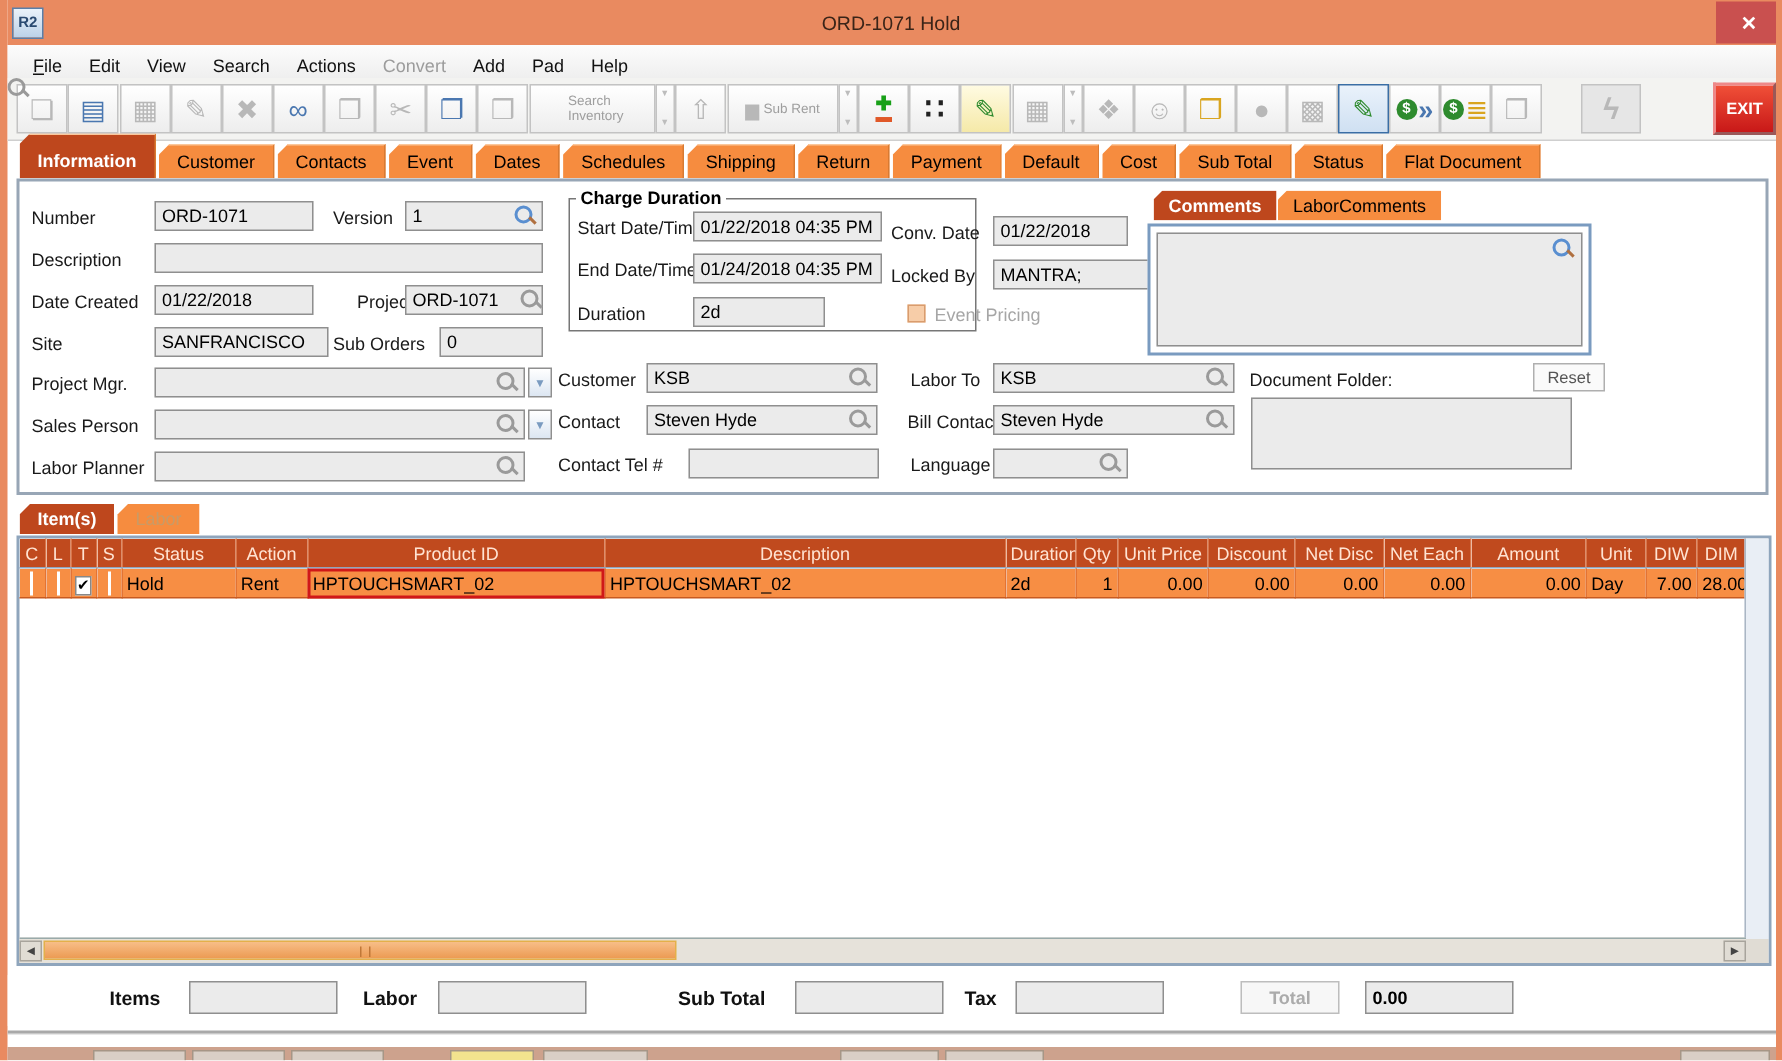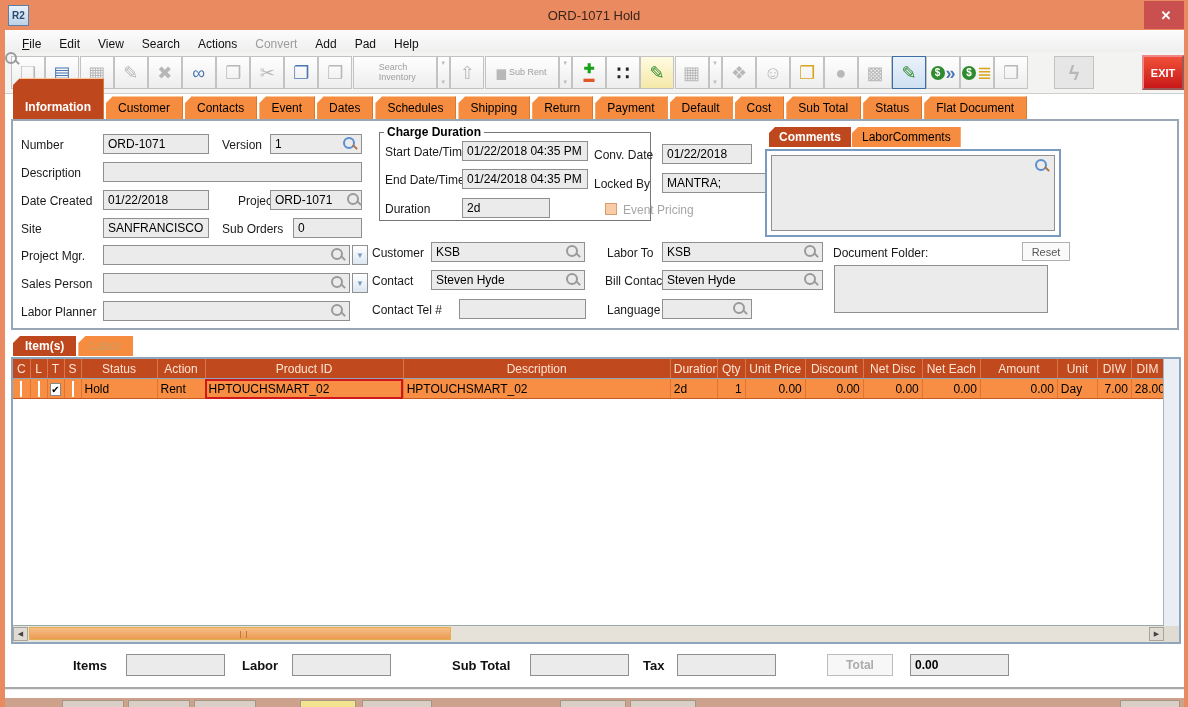--- a/index.html
+++ b/index.html
@@ -39,21 +39,21 @@
   .plus{color:#18A018;font-size:13px;font-weight:bold;} .minus{color:#E05828;font-size:11px;font-weight:bold;margin-top:-2px;}
   .gap6{width:6px;} .gap10{width:10px;}
   #flash-btn{margin-left:26px;min-width:40px;background:#E6E6E6;}
   #exit-btn{margin-left:48px;min-width:38px;height:31px;background:linear-gradient(#F05038,#C81818);
             border:2px outset #E88;color:#fff;font-weight:bold;font-size:11px;letter-spacing:0;
             display:flex;align-items:center;justify-content:center;}
   
   #maintabs{position:absolute;top:95px;left:8px;right:0;height:24px;display:flex;align-items:flex-end;}
   .tab{background:#F68C3F;color:#000;font-size:12px;padding:4px 12px 4px 12px;margin-right:2px;
        clip-path:polygon(7px 0,100% 0,100% 100%,0 100%,0 7px);border-top:1px solid #FBC79B;border-right:1px solid #D87A32;}
-  .tab.active{background:#BE471D;color:#FFF;font-weight:bold;padding-top:21px;padding-bottom:5px;}
+  .tab.active{background:#BE471D;color:#FFF;font-weight:bold;padding-top:10px;padding-bottom:5px;}
   
   #form-panel{position:absolute;top:119px;left:6px;width:1168px;height:211px;border:2px solid #98A6B6;background:#fff;box-sizing:border-box;}
   .lbl{position:absolute;font-size:12px;color:#1A1A1A;white-space:nowrap;}
   .fld{position:absolute;height:20px;background:#EBEBEB;border:1px solid #8F8F8F;box-sizing:border-box;
        font-size:12px;color:#000;padding:2px 4px;font-family:"Liberation Sans",sans-serif;}
   input.fld{outline:none;}
   .magwrap{position:absolute;width:14px;height:14px;}
   .mag{position:absolute;left:0;top:0;width:8px;height:8px;border:2px solid #9A9A9A;border-radius:50%;}
   .mag::after{content:"";position:absolute;width:6px;height:2px;background:#9A9A9A;right:-5px;bottom:-1px;transform:rotate(45deg);}
   .mag.blue{border-color:#5A8FD0;} .mag.blue::after{background:#B07040;}
@@ -279,21 +279,21 @@
 
     <span class="lbl" style="left:8px;top:73px;">Date Created</span>
     <input class="fld" style="left: 90px; top: 69px; width: 106px;" readonly="" value="01/22/2018">
     <span class="lbl" style="left:209px;top:73px;margin-left:16px;">Project</span>
     <input class="fld" style="left: 257px; top: 69px; width: 92px;" readonly="" value="ORD-1071">
     <span class="magwrap" style="left:334px;top:72px;">
         <span class="mag"></span>
       </span>
 
     <span class="lbl" style="left:8px;top:101px;">Site</span>
-    <input class="fld" style="left: 90px; top: 97px; width: 106px;" readonly="" value="SANFRANCISCO">
+    <input class="fld" style="left: 90px; top: 97px; width: 116px;" readonly="" value="SANFRANCISCO">
     <span class="lbl" style="left:209px;top:101px;">Sub Orders</span>
     <input class="fld" style="left: 280px; top: 97px; width: 69px;" readonly="" value="0">
 
     <span class="lbl" style="left:8px;top:128px;">Project Mgr.</span>
     <input class="fld" style="left: 90px; top: 124px; width: 247px;" readonly="" value="">
     <span class="magwrap" style="left:318px;top:127px;">
         <span class="mag"></span>
       </span>
     <span class="combo-dd" style="left:339px;top:124px;">▼</span>
 

